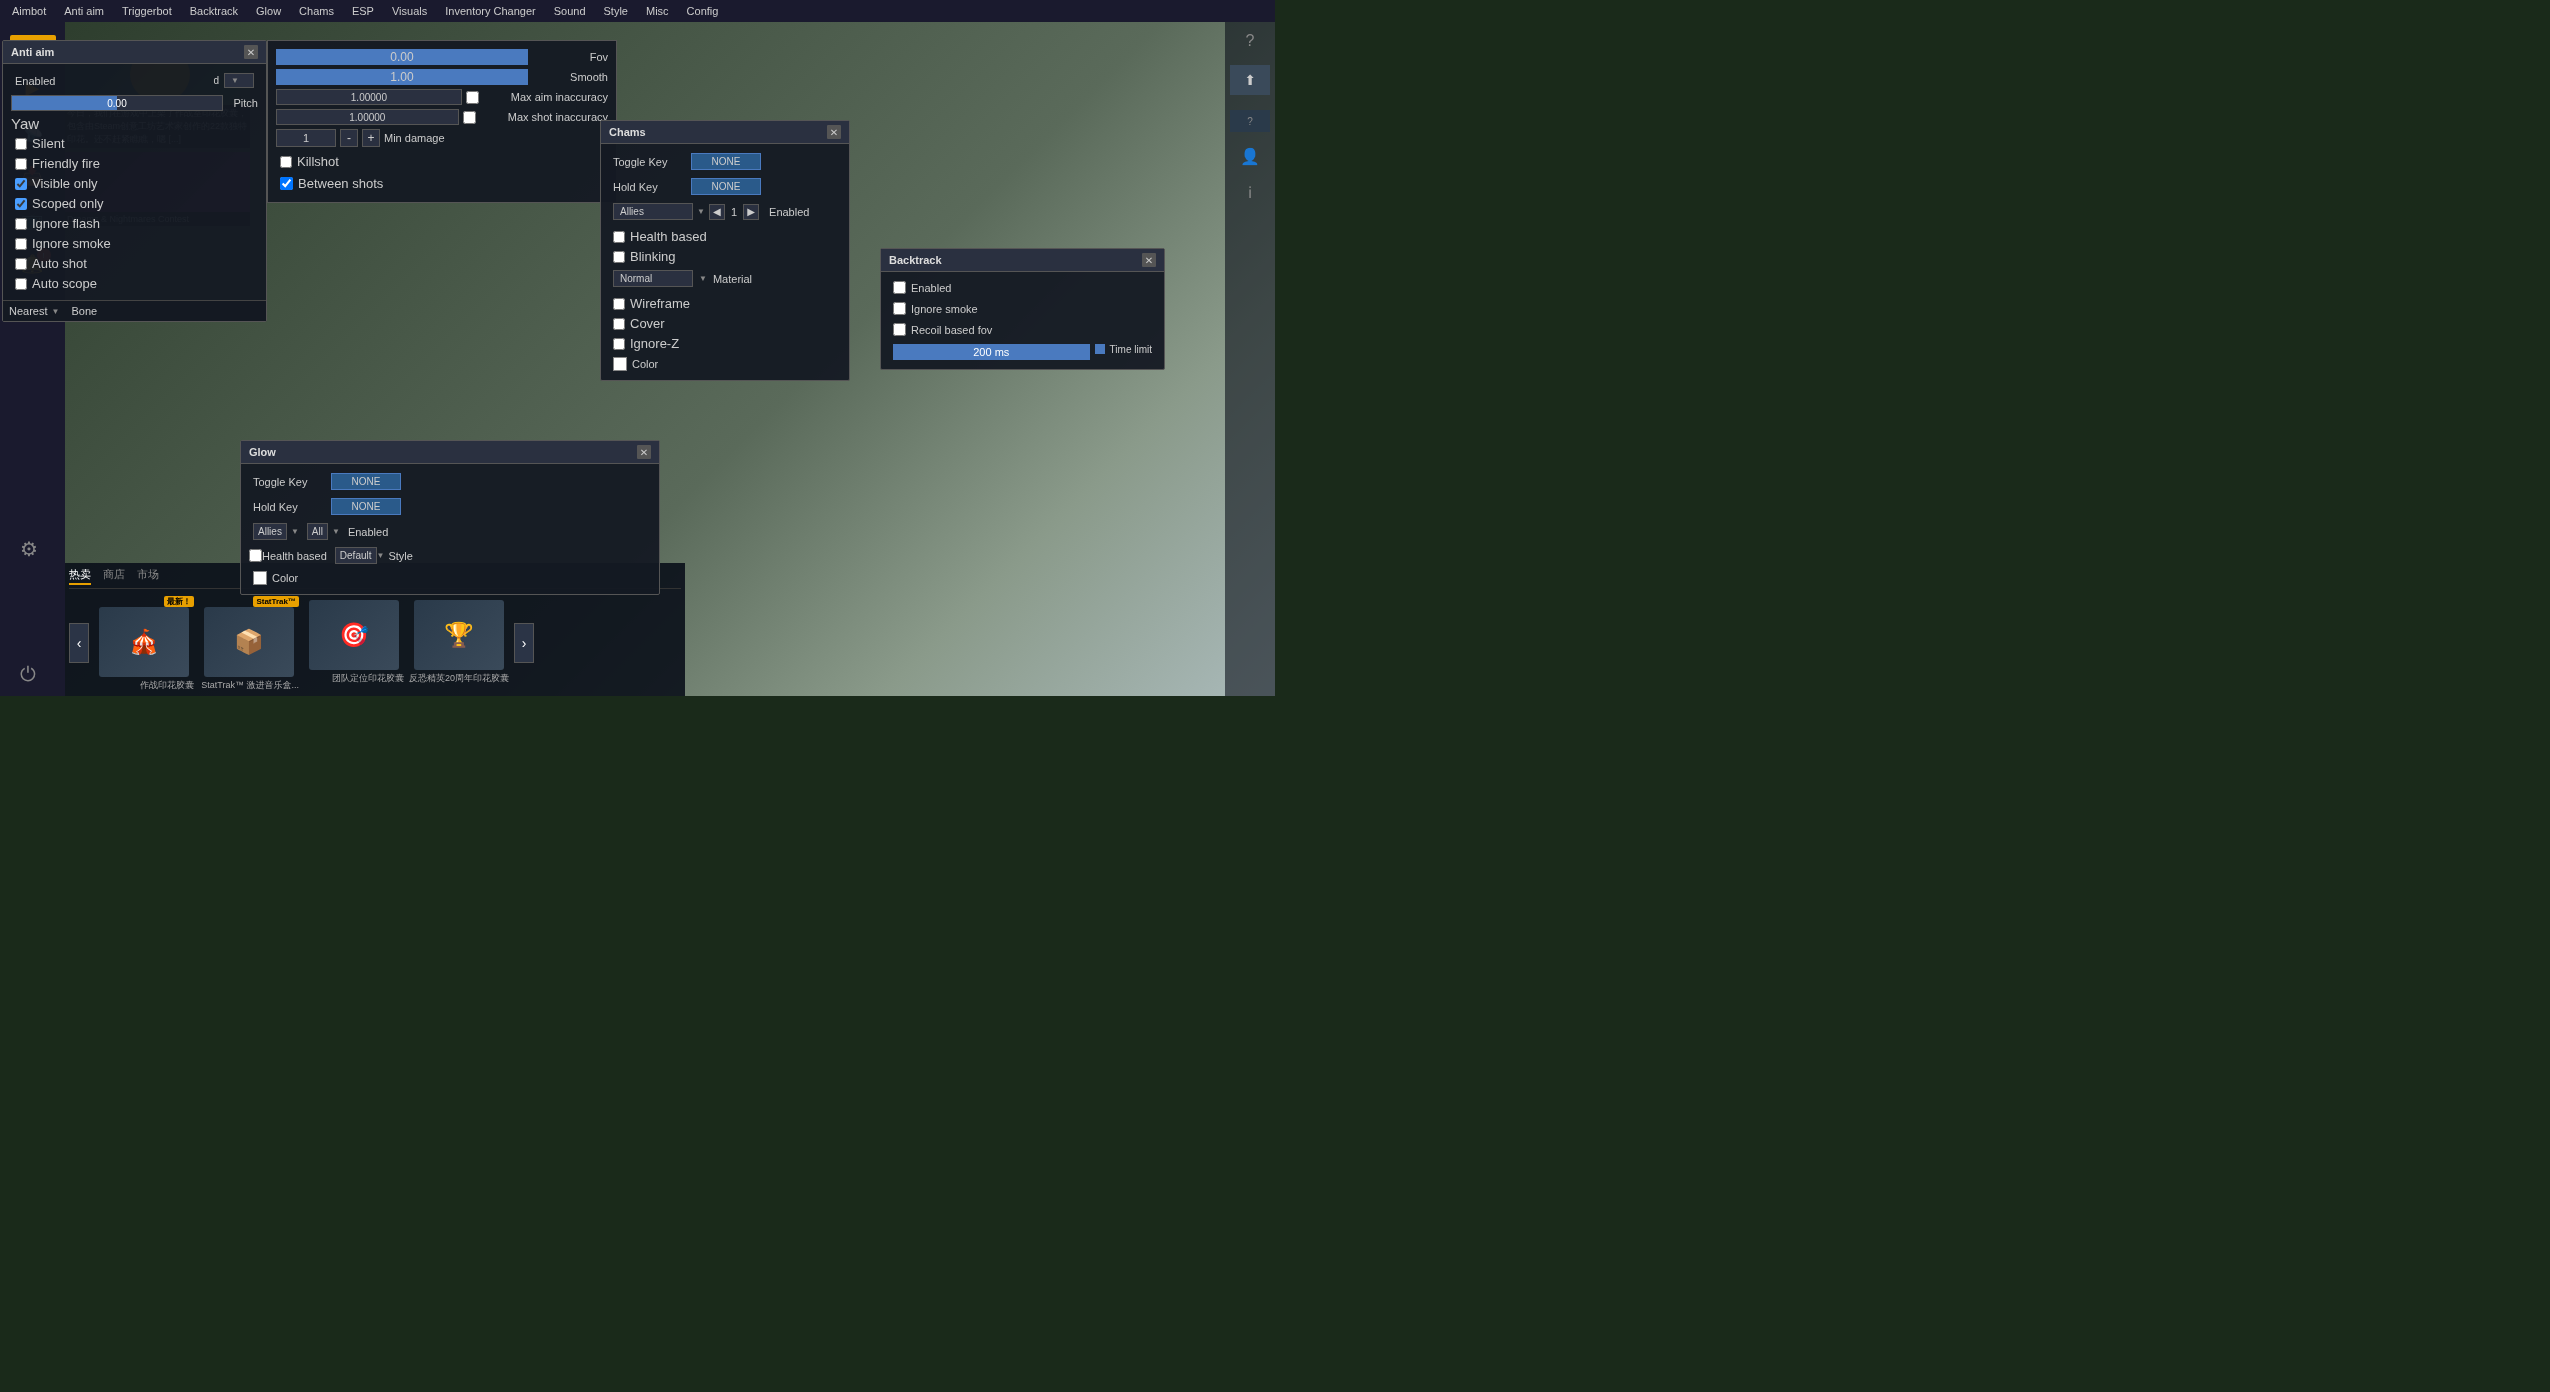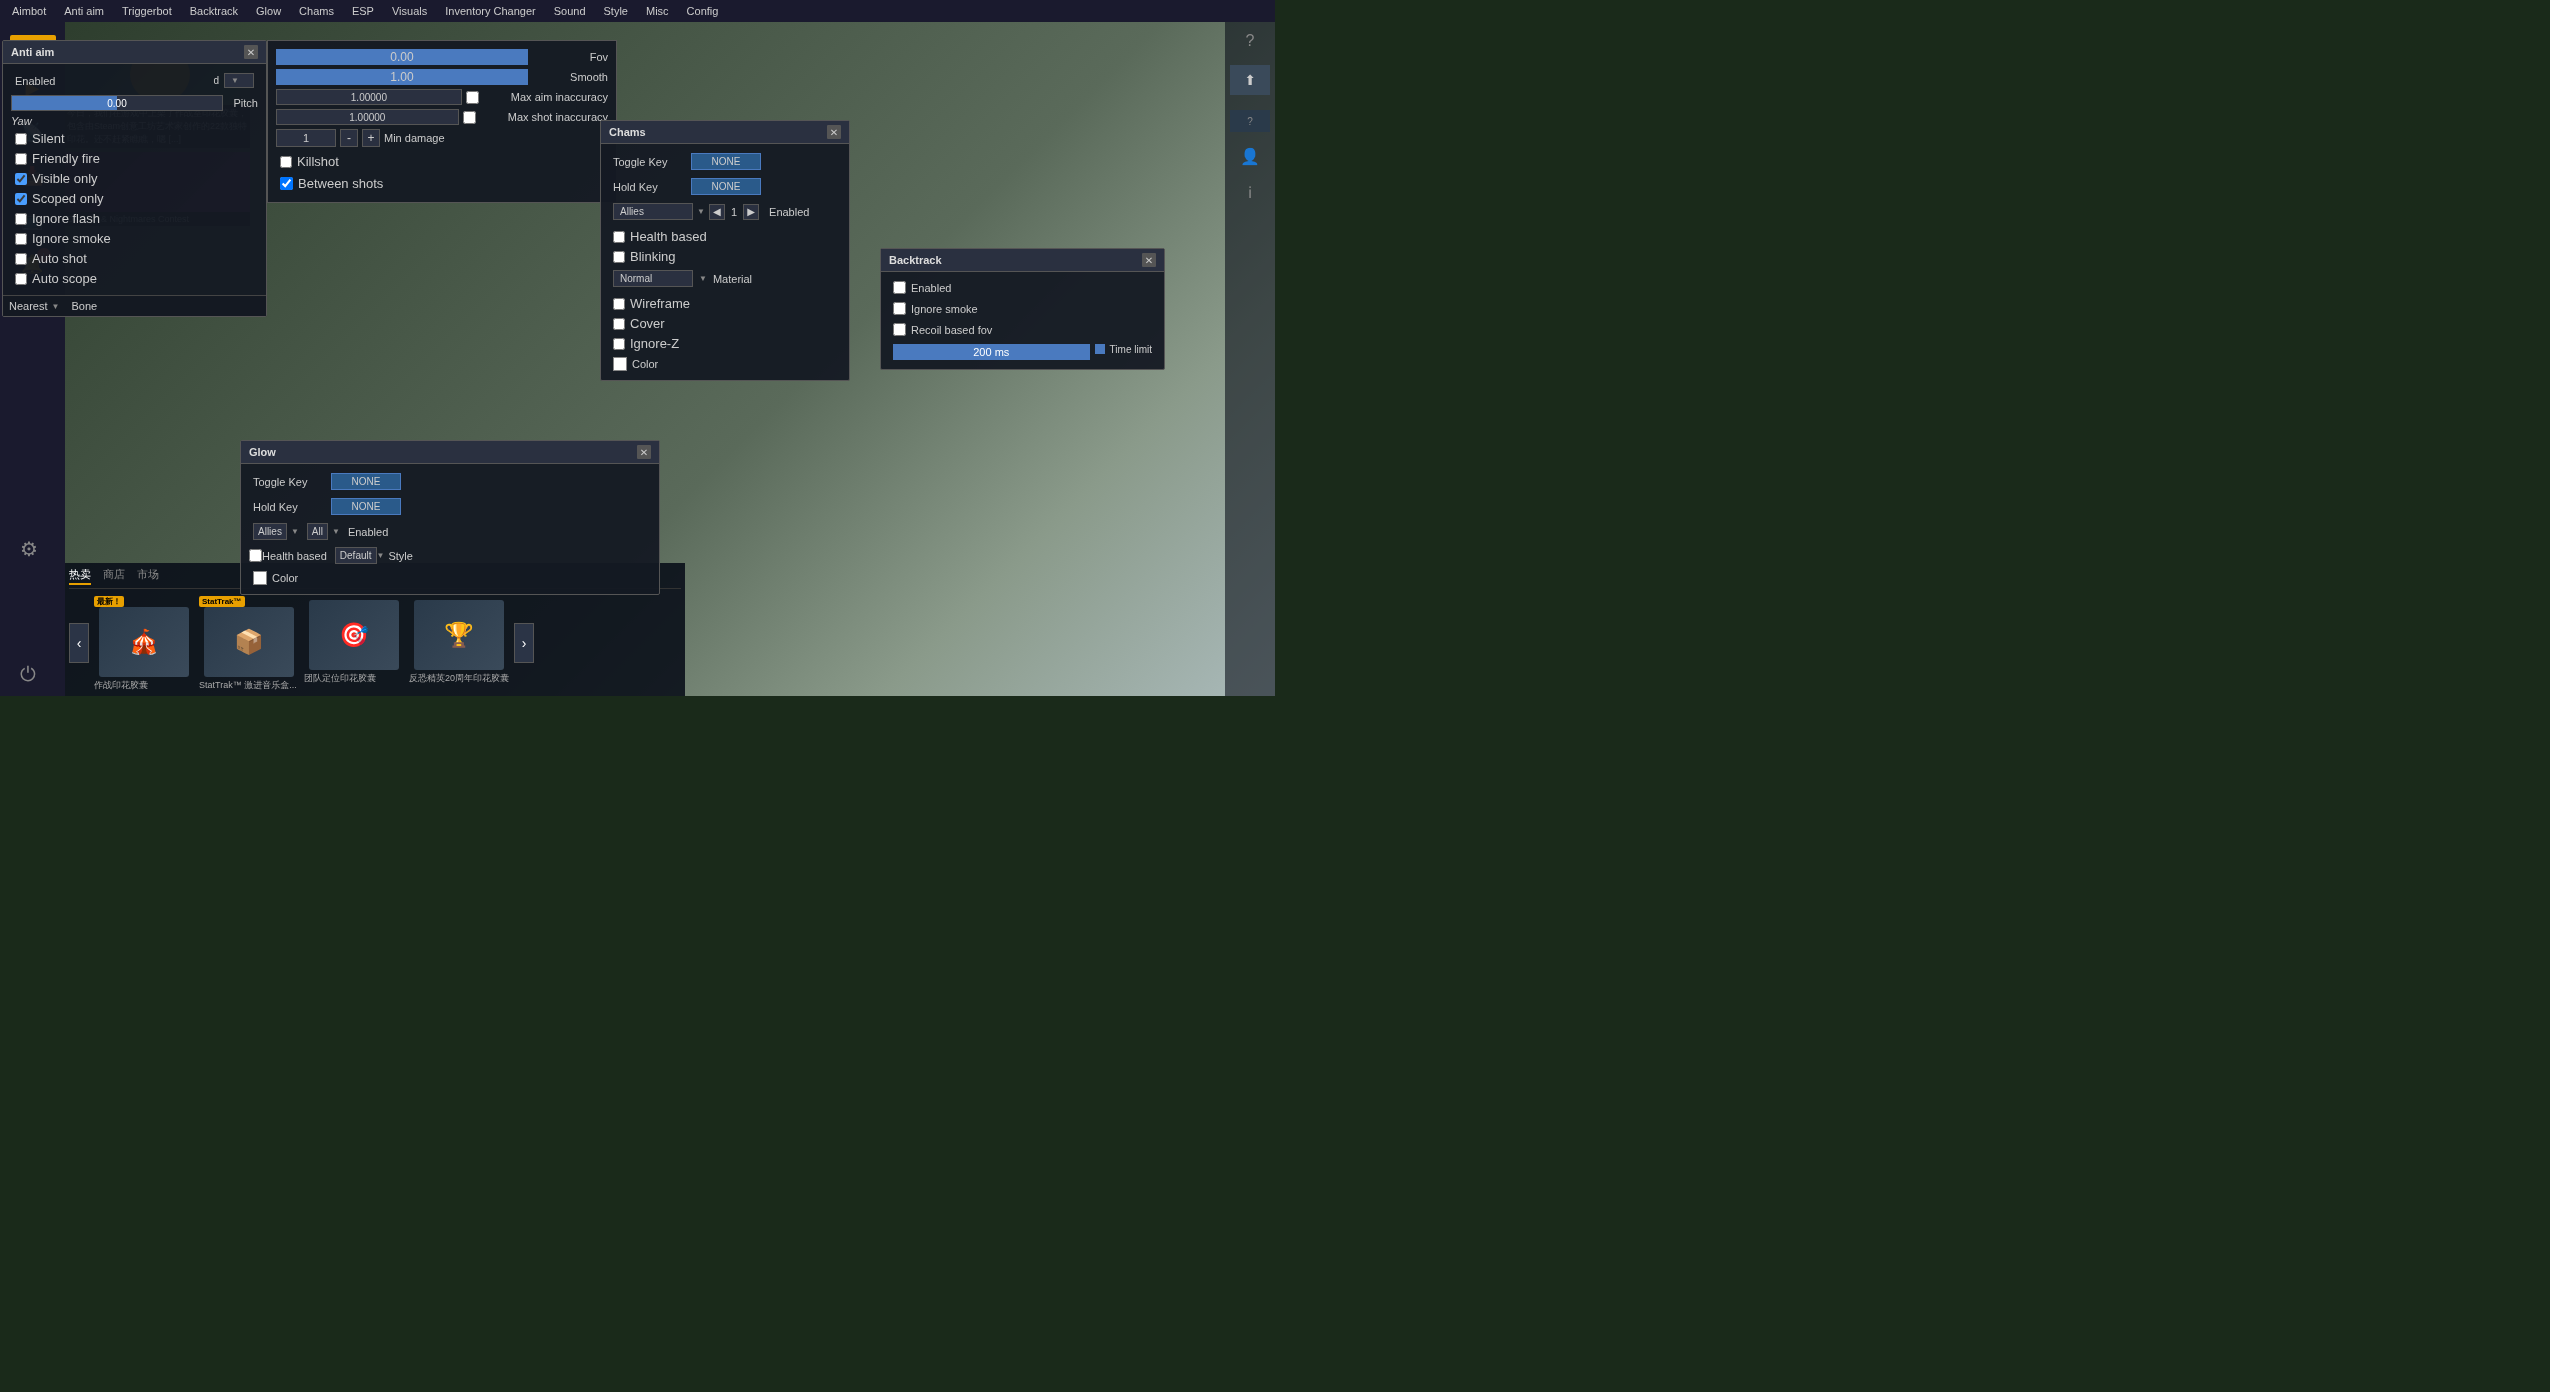--- a/index.html
+++ b/index.html
@@ -210,21 +210,21 @@
       z-index: 1;
     }
     .slider-label { color: #ccc; font-size: 11px; min-width: 30px; text-align: right; }
 
     .yaw-row {
       display: flex;
       align-items: center;
       gap: 5px;
       margin-bottom: 2px;
     }
-    .yaw-label { color: #ccc; font-size: 11px; min-width: 30px; font-style: italic; }
+    .yaw-label { color: #ccc; font-size: 15px; min-width: 30px; }
 
     .fov-row {
       display: flex;
       align-items: center;
       margin-bottom: 4px;
     }
     .fov-label { min-width: 80px; text-align: right; color: #ccc; font-size: 11px; padding-left: 32px; }
 
     .min-damage-row {
       display: flex;
@@ -376,21 +376,21 @@
       font-size: 10px;
     }
     .enabled-label-glow {
       font-size: 11px;
       color: #ccc;
       margin-left: 4px;
     }
 
     .store-item {
       width: 100px;
-      text-align: left;
+      text-align: right;
     }
     .store-item-img {
       width: 90px;
       height: 70px;
       background: linear-gradient(135deg, #2a3a4a, #3a4a5a);
       border-radius: 3px;
       display: flex;
       align-items: center;
       justify-content: center;
       margin: 0 auto;

